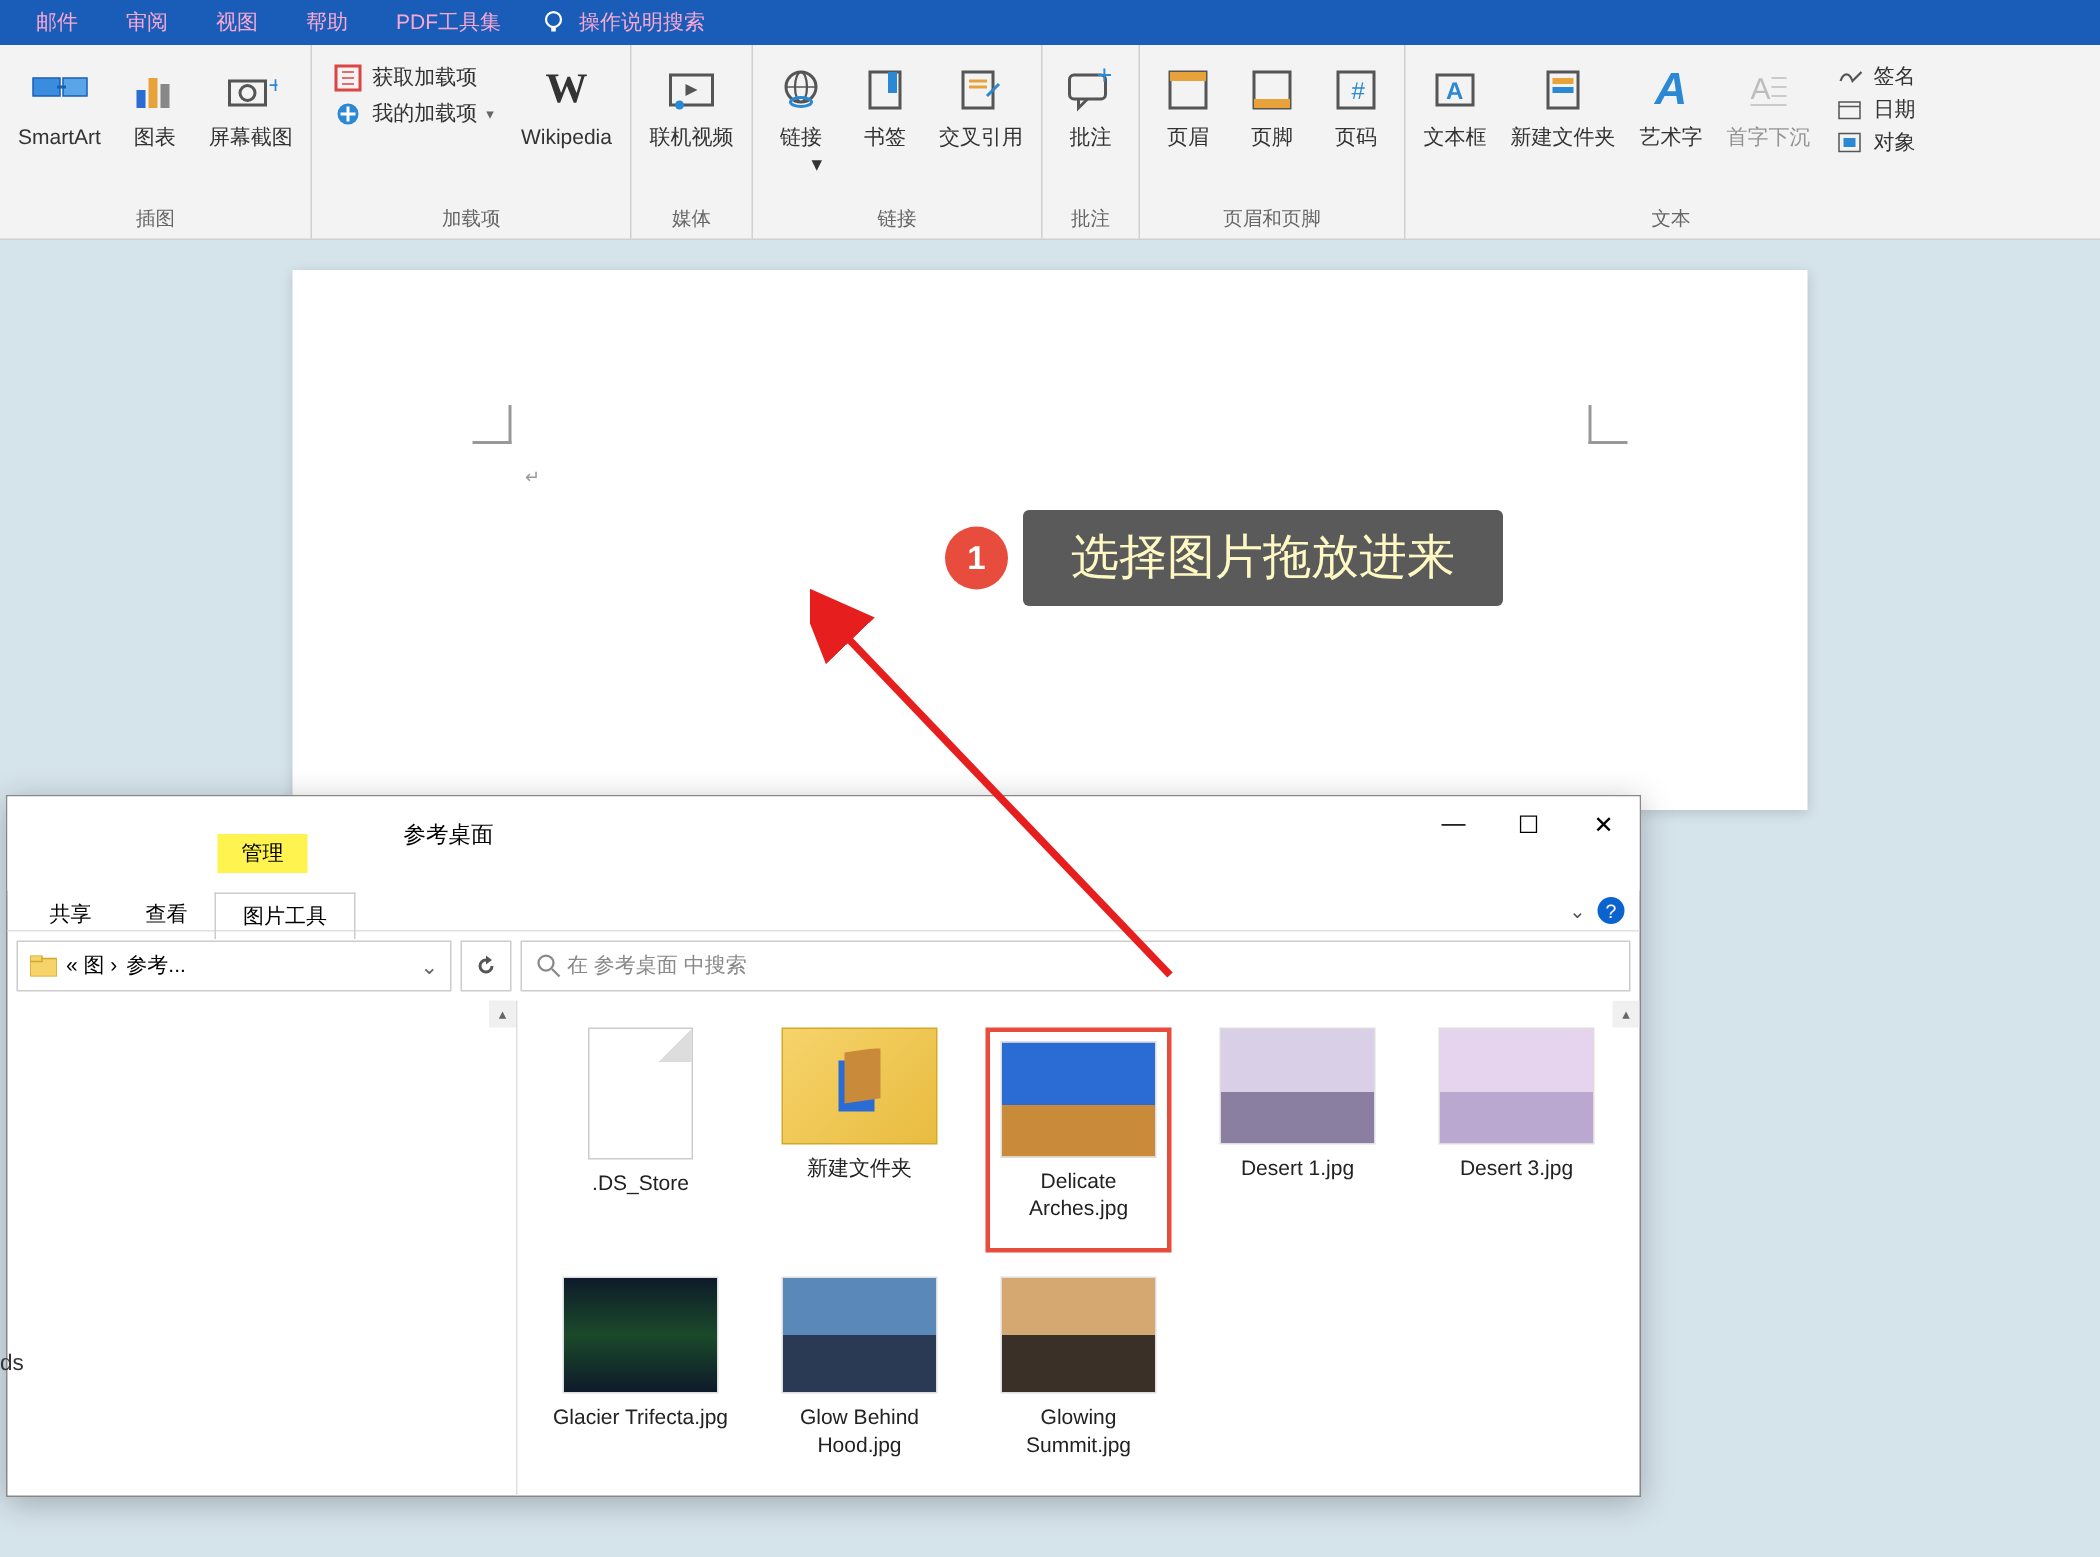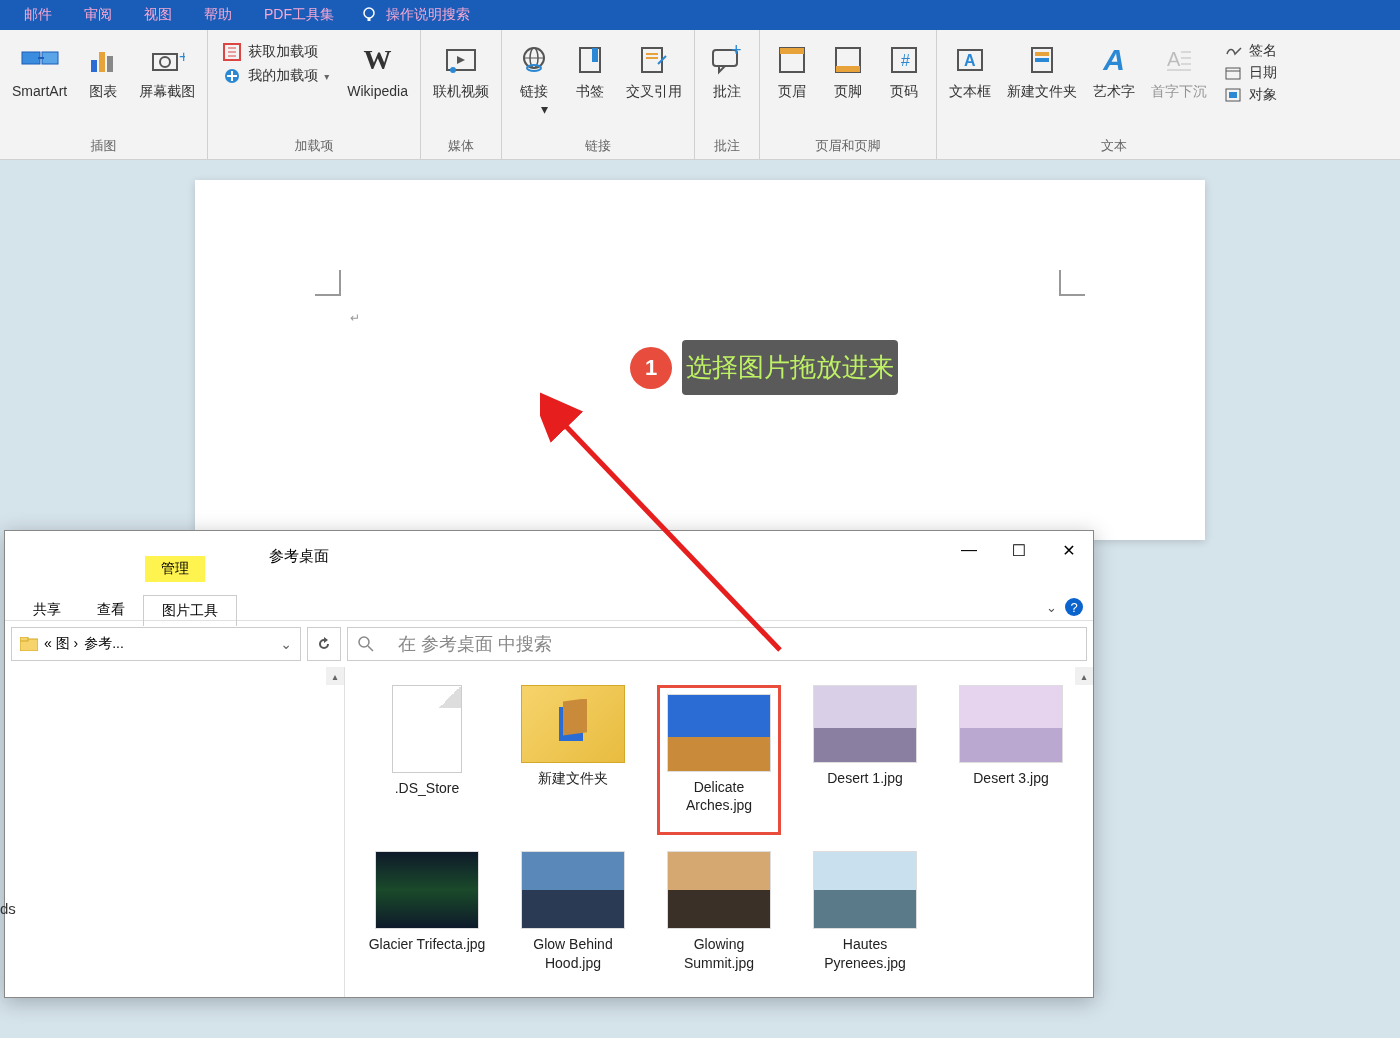--- a/index.html
+++ b/index.html
@@ -26,41 +26,41 @@
     .doc-area { position: relative; display: flex; justify-content: center; padding-top: 20px; }
     .doc-page { background: white; width: 1010px; height: 360px; box-shadow: 0 2px 8px rgba(0,0,0,0.15); position: relative; }
     .crop-mark { position: absolute; width: 26px; height: 26px; }
     .crop-tl { top: 90px; left: 120px; border-right: 2px solid #999; border-bottom: 2px solid #999; }
     .crop-tr { top: 90px; right: 120px; border-left: 2px solid #999; border-bottom: 2px solid #999; }
     .cursor-mark { position: absolute; top: 131px; left: 155px; font-size: 12px; color: #999; }
     
     
     .callout-bubble { position: absolute; top: 340px; left: 630px; display: flex; align-items: center; gap: 10px; z-index: 50; }
     .callout-num { width: 42px; height: 42px; border-radius: 50%; background: #e74c3c; color: white; display: flex; align-items: center; justify-content: center; font-size: 22px; font-weight: bold; }
-    .callout-text { background: #5a5a5a; color: #bef264; padding: 10px 4px; font-size: 26px; border-radius: 4px; }
+    .callout-text { background: #5a5a5a; color: #fef9c3; padding: 10px 32px; font-size: 32px; border-radius: 4px; }
     .red-arrow { position: absolute; top: 370px; left: 540px; z-index: 45; }
     
     
     .explorer { position: absolute; top: 530px; left: 4px; width: 1090px; background: white; border: 1px solid #888; box-shadow: 0 4px 20px rgba(0,0,0,0.25); }
     .explorer-titlebar { display: flex; align-items: flex-start; justify-content: space-between; height: 63px; background: white; }
     .explorer-tabs-zone { display: flex; align-items: flex-end; height: 63px; }
     .exp-tab { padding: 6px 18px; font-size: 14px; cursor: pointer; margin-top: 28px; }
     .exp-tab-yellow { background: #fff44f; padding: 4px 16px; font-size: 14px; margin-bottom: 12px; }
     .exp-tab-stack { display: flex; flex-direction: column; align-items: center; margin-left: 140px; }
     .exp-title { font-size: 15px; padding: 8px 14px; }
     .exp-controls { display: flex; gap: 2px; padding-top: 2px; }
     .win-btn { width: 48px; height: 34px; display: flex; align-items: center; justify-content: center; cursor: pointer; font-size: 16px; }
     .explorer-below-bar { display: flex; align-items: center; justify-content: flex-end; padding: 4px 10px; gap: 8px; }
     .chev { color: #555; font-size: 13px; }
     .help-icon { width: 18px; height: 18px; border-radius: 50%; background: #0b63ce; color: white; display: inline-flex; align-items: center; justify-content: center; font-size: 13px; }
     
     .explorer-nav { display: flex; align-items: center; padding: 6px; gap: 6px; border-top: 1px solid #e0e0e0; }
     .addr-box { border: 1px solid #ccc; display: flex; align-items: center; height: 34px; padding: 0 8px; font-size: 14px; gap: 6px; flex: 0 0 290px; }
     .refresh-box { width: 34px; height: 34px; display: flex; align-items: center; justify-content: center; border: 1px solid #ccc; cursor: pointer; }
-    .search-box { border: 1px solid #ccc; flex: 1; height: 34px; display: flex; align-items: center; padding: 0 10px; gap: 24px; color: #888; font-size: 18px; }
+    .search-box { border: 1px solid #ccc; flex: 1; height: 34px; display: flex; align-items: center; padding: 0 10px; gap: 4px; color: #888; font-size: 14px; }
     
     .explorer-body { display: flex; height: 330px; }
     .exp-sidebar { width: 340px; border-right: 1px solid #e0e0e0; position: relative; }
     .vbar { position: absolute; right: 0; top: 0; width: 18px; height: 18px; background: #f0f0f0; display: flex; align-items: center; justify-content: center; font-size: 10px; color: #666; }
     .exp-files { flex: 1; position: relative; padding: 18px 20px; overflow: hidden; display: flex; flex-wrap: wrap; gap: 16px 22px; align-content: flex-start; }
     .file-item { width: 124px; display: flex; flex-direction: column; align-items: center; cursor: pointer; }
     .file-thumb { width: 104px; height: 78px; border: 1px solid #ddd; background: #eee; display: flex; align-items: center; justify-content: center; }
     .file-label { font-size: 14px; text-align: center; margin-top: 6px; line-height: 1.3; color: #222; }
     .file-item.selected { border: 3px solid #e74c3c; padding: 6px 2px 18px 2px; }
     .folder-thumb { background: linear-gradient(135deg,#f6d36b,#e8bc3f); border: 1px solid #d4a92a; position: relative; }
@@ -437,21 +437,17 @@
           <div class="file-label">Glacier Trifecta.jpg</div>
         </div>
         <div class="file-item">
           <div class="file-thumb" style="background: linear-gradient(rgb(90, 136, 184) 50%, rgb(42, 58, 85) 50%);"></div>
           <div class="file-label">Glow Behind Hood.jpg</div>
         </div>
         <div class="file-item">
           <div class="file-thumb" style="background: linear-gradient(rgb(212, 168, 112) 50%, rgb(58, 48, 40) 50%);"></div>
           <div class="file-label">Glowing Summit.jpg</div>
         </div>
-        <div class="file-item">
-          <div class="file-thumb" style="background: linear-gradient(rgb(201, 224, 238) 50%, rgb(90, 122, 138) 50%);"></div>
-          <div class="file-label">Hautes Pyrenees.jpg</div>
-        </div>
       </div>
   </div>
 </div>
 
 <div class="ads-text">ds</div>
 
 </body></html>

